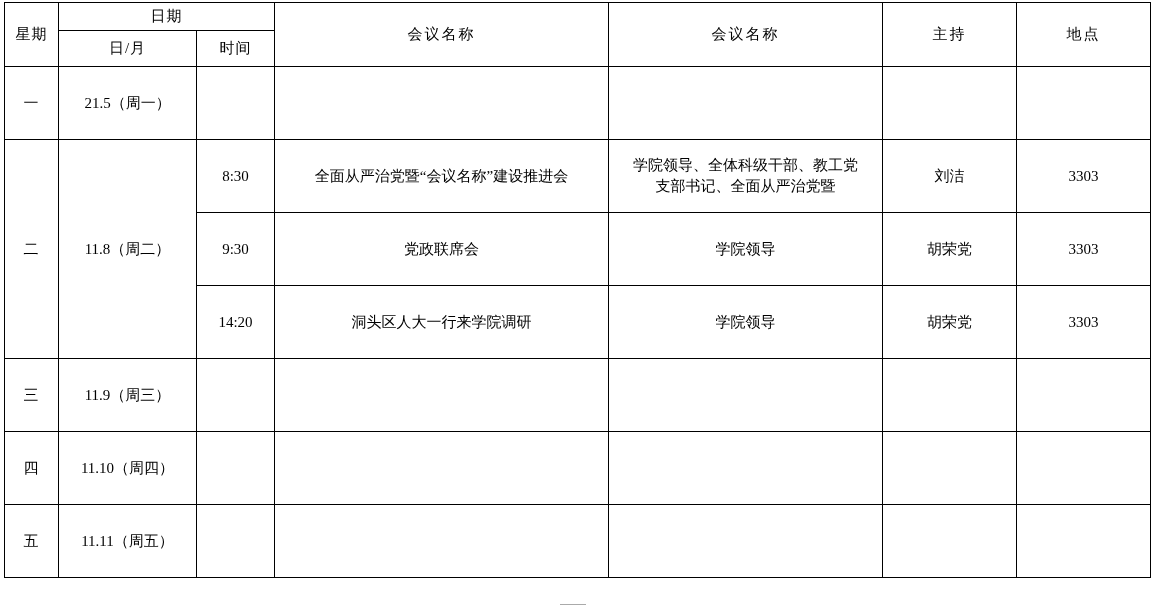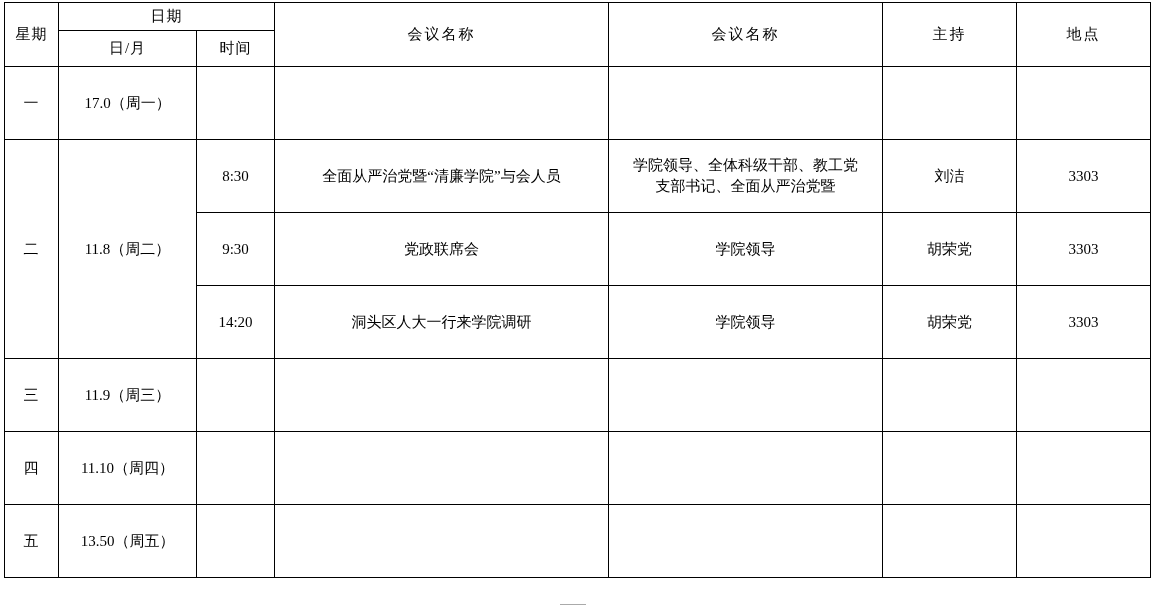--- a/index.html
+++ b/index.html
@@ -131,33 +131,33 @@
       </tr>
       <tr class="hdr-sub">
         <th class="hdr-text">日/月</th>
         <th class="hdr-text">时间</th>
       </tr>
     </thead>
     <tbody>
 
       <tr class="row-empty">
         <td class="week-cell">一</td>
-        <td class="date-cell">17.0（周一）</td>
+        <td class="date-cell">21.5（周一）</td>
         <td class="time-cell"></td>
         <td class="meeting-cell"></td>
         <td class="people-cell"></td>
         <td class="host-cell"></td>
         <td class="place-cell"></td>
       </tr>
 
       <tr class="row-event">
         <td class="week-cell" rowspan="3">二</td>
         <td class="date-cell" rowspan="3">11.8（周二）</td>
         <td class="time-cell">8:30</td>
-        <td class="meeting-cell">全面从严治党暨“清廉学院”与会人员</td>
+        <td class="meeting-cell">全面从严治党暨“会议名称”建设推进会</td>
         <td class="people-cell">
           <span class="people-two-line">学院领导、全体科级干部、教工党</span>
           <span class="people-two-line">支部书记、全面从严治党暨</span>
         </td>
         <td class="host-cell">刘洁</td>
         <td class="place-cell">3303</td>
       </tr>
 
       <tr class="row-event">
         <td class="time-cell">9:30</td>
@@ -190,21 +190,21 @@
         <td class="date-cell">11.10（周四）</td>
         <td class="time-cell"></td>
         <td class="meeting-cell"></td>
         <td class="people-cell"></td>
         <td class="host-cell"></td>
         <td class="place-cell"></td>
       </tr>
 
       <tr class="row-empty">
         <td class="week-cell">五</td>
-        <td class="date-cell">13.50（周五）</td>
+        <td class="date-cell">11.11（周五）</td>
         <td class="time-cell"></td>
         <td class="meeting-cell"></td>
         <td class="people-cell"></td>
         <td class="host-cell"></td>
         <td class="place-cell"></td>
       </tr>
 
     </tbody>
   </table>
 

